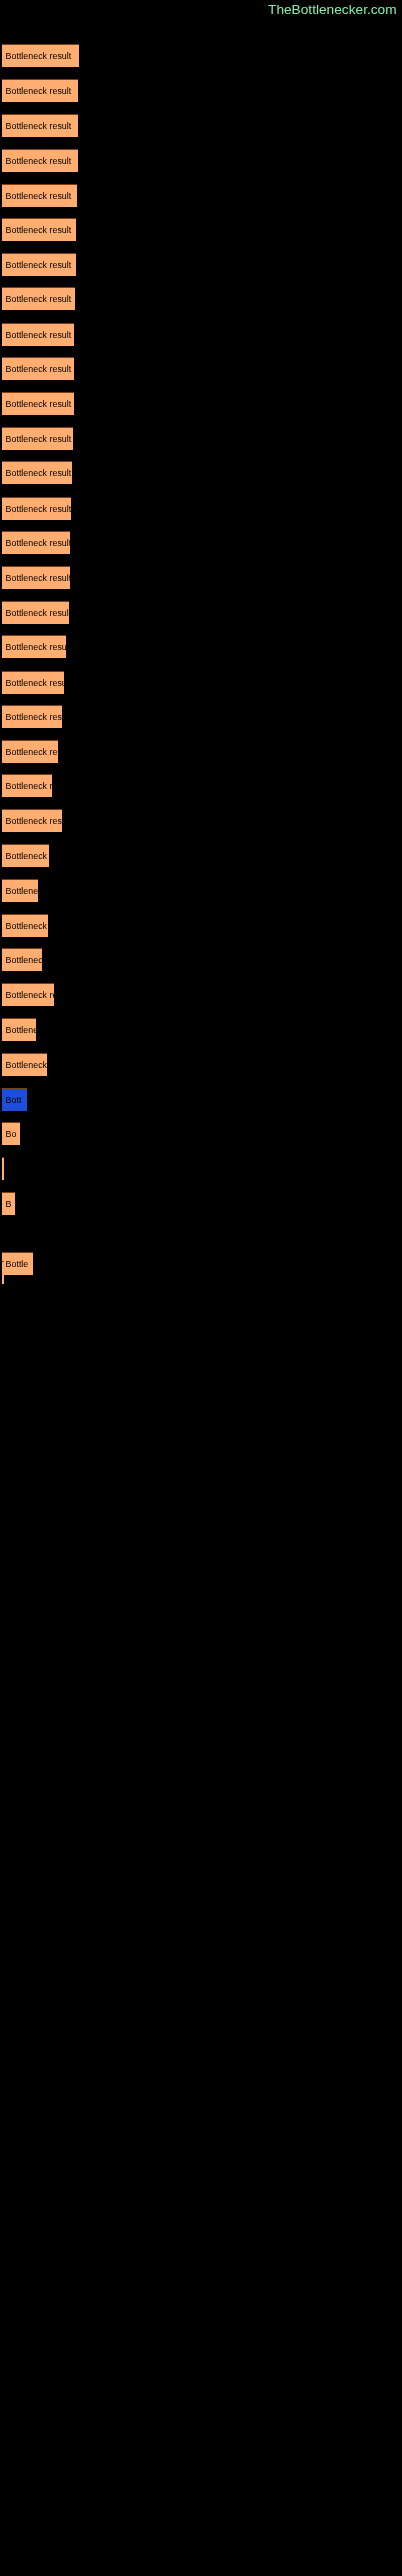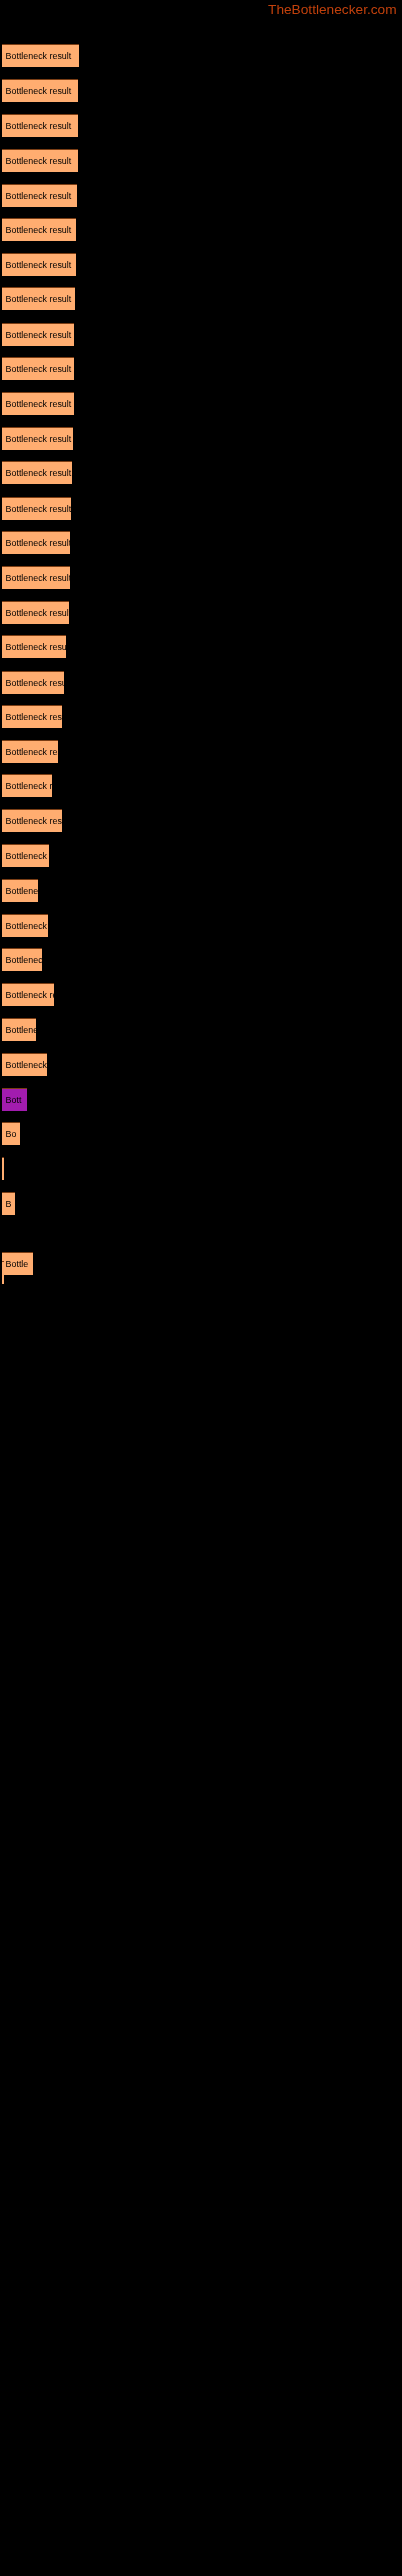--- a/index.html
+++ b/index.html
@@ -12,21 +12,21 @@
     width: 403px;
     height: 2576px;
     background: #000000;
     overflow: hidden;
     font-family: "Liberation Sans", sans-serif;
   }
   #site-title {
     position: absolute;
     top: 1.6px;
     right: 6.4px;
-    color: #c2410c;
+    color: #86efac;
     font-size: 13.7px;
     font-family: "Liberation Sans", sans-serif;
     letter-spacing: 0px;
     white-space: nowrap;
     line-height: 16px;
   }
   #bars {
     position: absolute;
     left: 0;
     top: 0;
@@ -146,21 +146,21 @@
       </div>
       <div class="bar" style="top: 983px; width: 52px; background: rgb(255, 173, 112); border-top-color: rgb(122, 61, 20);">
         <span class="bar-label" style="color: rgb(0, 0, 0);">Bottleneck res</span>
       </div>
       <div class="bar" style="top: 1018px; width: 34px; background: rgb(255, 173, 112); border-top-color: rgb(122, 61, 20);">
         <span class="bar-label" style="color: rgb(0, 0, 0);">Bottlene</span>
       </div>
       <div class="bar" style="top: 1053px; width: 45px; background: rgb(255, 173, 112); border-top-color: rgb(122, 61, 20);">
         <span class="bar-label" style="color: rgb(0, 0, 0);">Bottleneck r</span>
       </div>
-      <div class="bar" style="top: 1088px; width: 25px; background: #a21caf; border-top-color: rgb(122, 61, 20);">
+      <div class="bar" style="top: 1088px; width: 25px; background: #1d4ed8; border-top-color: rgb(122, 61, 20);">
         <span class="bar-label" style="color: rgb(0, 0, 0);">Bott</span>
       </div>
       <div class="bar" style="top: 1122px; width: 17.7px; background: rgb(255, 173, 112); border-top-color: rgb(122, 61, 20);">
         <span class="bar-label" style="color: rgb(0, 0, 0);">Bo</span>
       </div>
       <div class="bar" style="top: 1157px; width: 1.6px; background: rgb(255, 173, 112); border-top-color: rgb(122, 61, 20);"></div>
       <div class="bar" style="top: 1192px; width: 13px; background: rgb(255, 173, 112); border-top-color: rgb(122, 61, 20);">
         <span class="bar-label" style="color: rgb(0, 0, 0);">B</span>
       </div>
       <div class="bar" style="top: 1227px; width: 31px; background: rgb(255, 173, 112); border-top-color: rgb(122, 61, 20); margin-top: 25px;">

